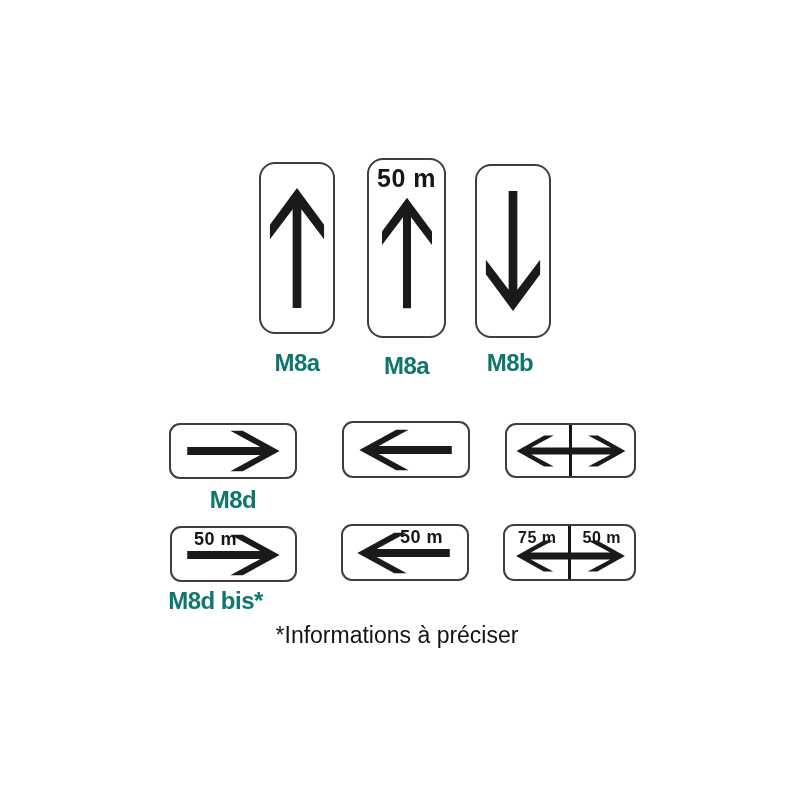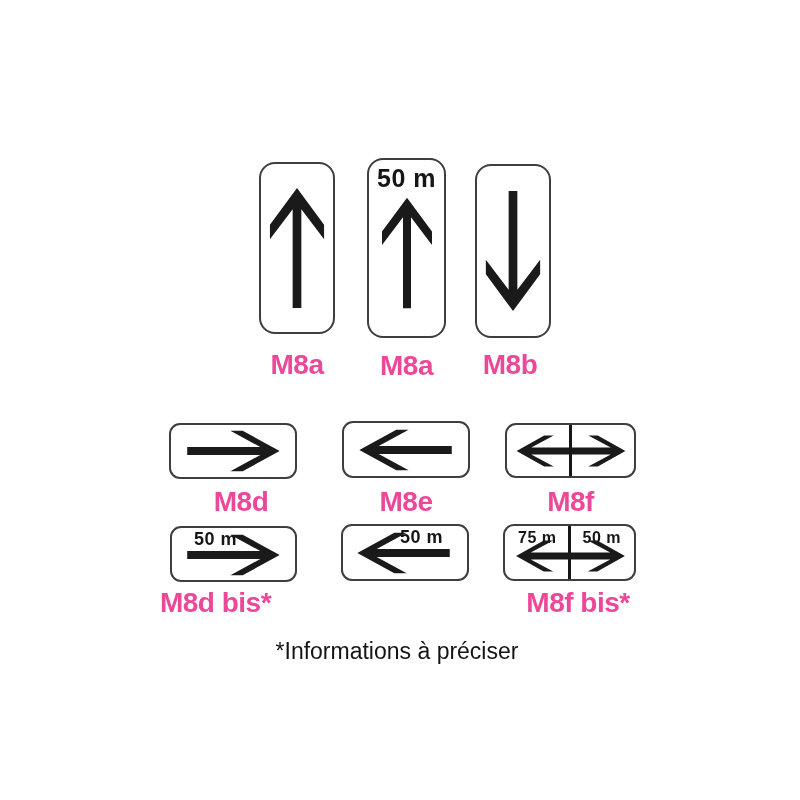--- a/index.html
+++ b/index.html
@@ -36,23 +36,23 @@
     top: 0; bottom: 0;
     left: 50%;
     width: 2.5px;
     margin-left: -1.25px;
     background: #161616;
   }
   .lbl {
     position: absolute;
     text-align: center;
     font-weight: bold;
-    font-size: 28px;
+    font-size: 24px;
     letter-spacing: -0.5px;
-    color: #ec4899;
+    color: #0f766e;
     white-space: nowrap;
   }
   .lbl.two { line-height: 33px; }
   .dist-big {
     font-weight: bold;
     font-size: 25px;
     letter-spacing: 0.5px;
     color: #161616;
     line-height: 26px;
   }
@@ -68,21 +68,20 @@
   .half-l { left: 0; width: 50%; text-align: center; }
   .half-r { right: 0; width: 50%; text-align: center; }
   .abs { position: absolute; }
   .footnote {
     position: absolute;
     left: 0; right: 6px;
     text-align: center;
     font-size: 23px;
     font-weight: 400;
     color: #141414;
-    margin-top: 16px;
   }
 </style>
 </head>
 <body>
 
 <div class="canvas">
 
   <div class="panel v" style="left:259px; top:162px; width:76px; height:172px;">
     <svg class="arrow" width="58" height="126" viewBox="0 0 60 130">
       <path d="M30 3 L58 41 L58 56 L34.5 25 L34.5 127 L25.5 127 L25.5 25 L2 56 L2 41 Z"></path>
@@ -120,23 +119,21 @@
     </svg>
   </div>
 
   <div class="panel h" style="left:505px; top:423px; width:131px; height:55px;">
     <div class="divider"></div>
     <svg class="arrow" width="120" height="38" viewBox="0 0 130 44">
       <path d="M2 22 L34 4 L45 4 L19 18 L111 18 L85 4 L96 4 L128 22 L96 40 L85 40 L111 26 L19 26 L45 40 L34 40 Z"></path>
     </svg>
   </div>
 
-  <div class="lbl" style="left:177px; top:486px; width:128px;">M8d</div>
-  <div class="lbl" style="left:342px; top:486px; width:128px;">M8e</div>
-  <div class="lbl" style="left:505px; top:486px; width:131px;">M8f</div>
+  <div class="lbl" style="left:169px; top:486px; width:128px;">M8d</div>
 
   <div class="panel h rel" style="left:170px; top:526px; width:127px; height:56px;">
     <div class="dist" style="top:2px; left:22px;">50 m</div>
     <svg class="arrow abs" style="left:5px; bottom:3px;" width="112" height="44" viewBox="0 0 110 50">
       <path d="M108 25 L66 2 L52 2 L86 20.5 L3 20.5 L3 29.5 L86 29.5 L52 48 L66 48 Z"></path>
     </svg>
   </div>
 
   <div class="panel h rel" style="left:341px; top:524px; width:128px; height:57px;">
     <div class="dist" style="top:2px; right:24px;">50 m</div>
@@ -148,17 +145,16 @@
   <div class="panel h rel" style="left:503px; top:524px; width:133px; height:57px;padding-left:40px;">
     <div class="divider"></div>
     <div class="dist small half-l" style="top:3px;">75 m</div>
     <div class="dist small half-r" style="top:3px;">50 m</div>
     <svg class="arrow abs" style="left:3px; bottom:4px;" width="125" height="38" viewBox="0 0 130 44">
       <path d="M2 22 L34 4 L45 4 L19 18 L111 18 L85 4 L96 4 L128 22 L96 40 L85 40 L111 26 L19 26 L45 40 L34 40 Z"></path>
     </svg>
   </div>
 
   <div class="lbl" style="left:133px; top:587px; width:165px;">M8d bis*</div>
-  <div class="lbl" style="left:498px; top:587px; width:160px;">M8f bis*</div>
 
   <div class="footnote" style="top:622px;">*Informations à préciser</div>
 
 </div>
 
 </body></html>

